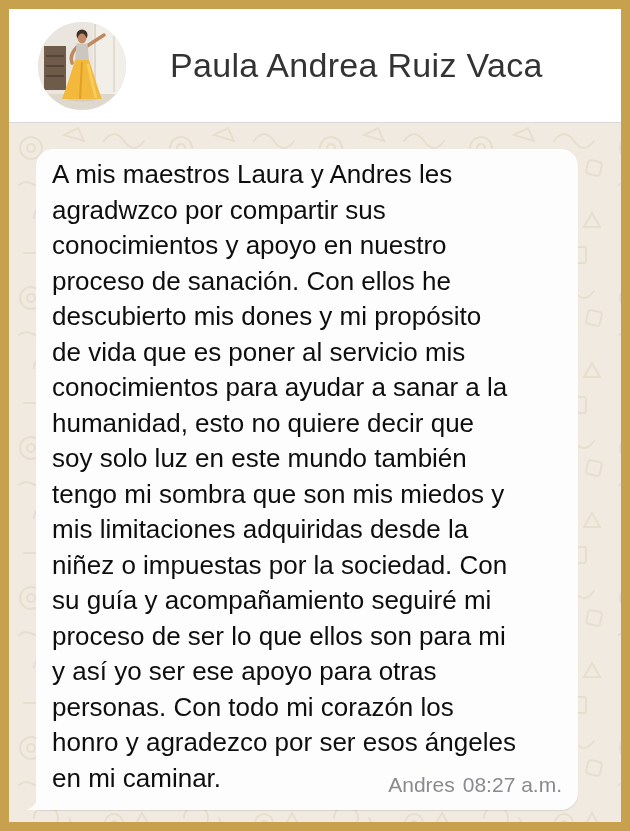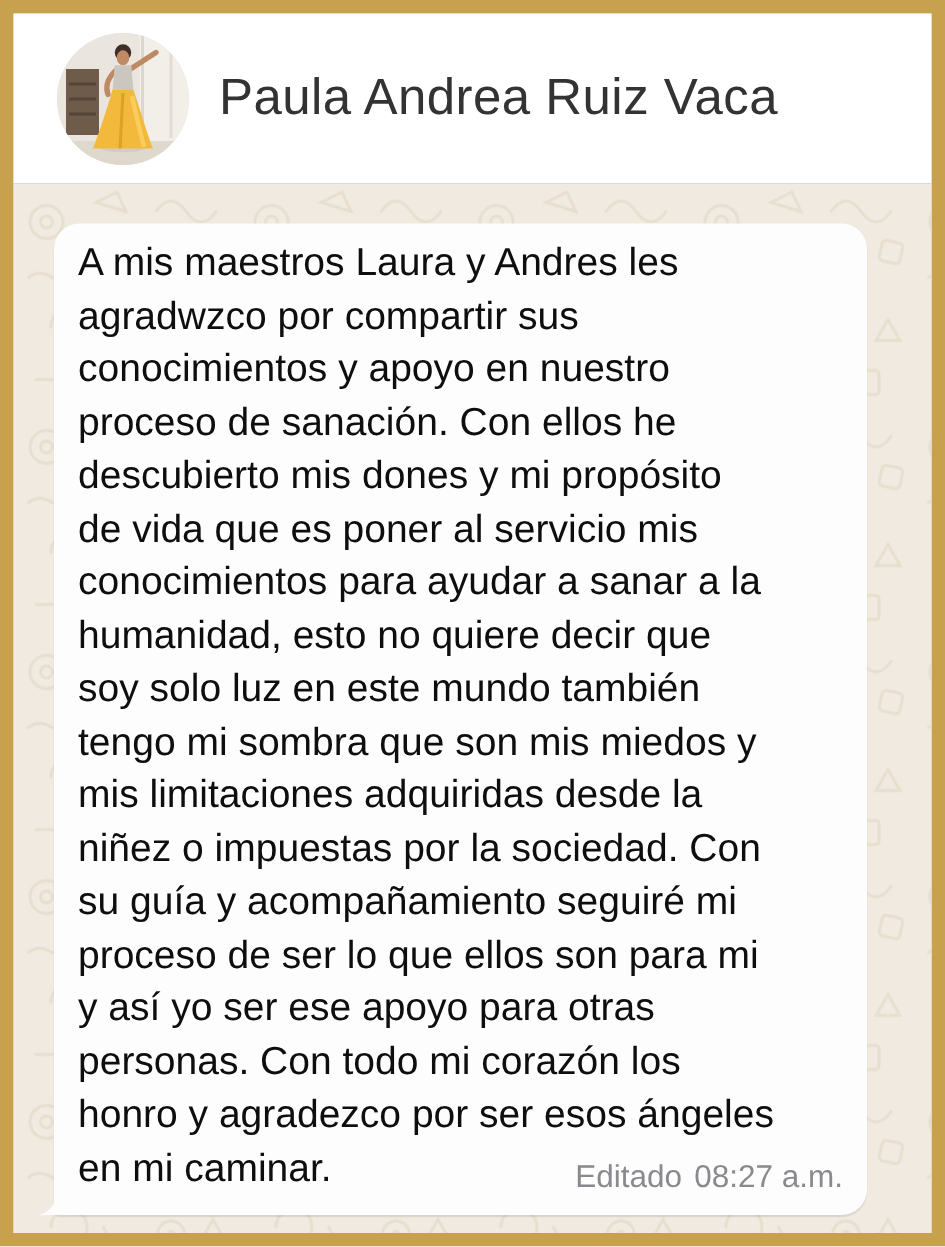--- a/index.html
+++ b/index.html
@@ -23,21 +23,21 @@
   }
   .avatar {
     width:88px; height:88px;
     border-radius:50%;
     overflow:hidden;
     flex:none;
     background:#EAE5DE;
   }
   .avatar svg { display:block; }
   .contact-name {
-    margin-left:20px;
+    margin-left:44px;
     font-size:34px;
     color:#333333;
     letter-spacing:0.3px;
     white-space:nowrap;
   }
   .divider { height:1px; background:#D9D9D9; flex:none; }
 
   
   .chat {
     flex:1;
@@ -157,17 +157,17 @@
 soy solo luz en este mundo también
 tengo mi sombra que son mis miedos y
 mis limitaciones adquiridas desde la
 niñez o impuestas por la sociedad. Con
 su guía y acompañamiento seguiré mi
 proceso de ser lo que ellos son para mi
 y así yo ser ese apoyo para otras
 personas. Con todo mi corazón los
 honro y agradezco por ser esos ángeles
 en mi caminar.</div>
-      <div class="message-meta"><span>Editado</span><span class="sep"></span><span>08:27 a.m.</span></div>
+      <div class="message-meta"><span>Andres</span><span class="sep"></span><span>08:27 a.m.</span></div>
     </div>
   </div>
 
 </div>
 
 </body></html>

